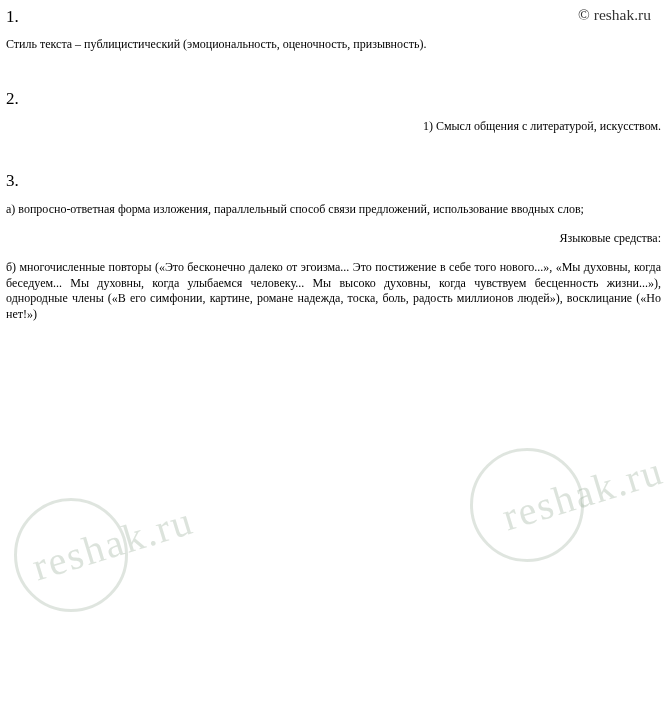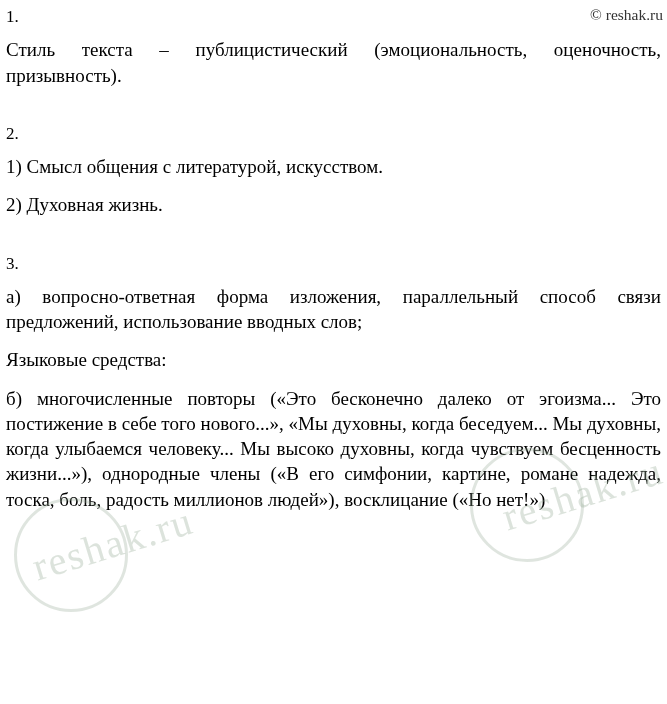--- a/index.html
+++ b/index.html
@@ -18,40 +18,40 @@
   .page {
     position: relative;
     width: 667px;
     height: 704px;
     box-sizing: border-box;
     padding: 6px 6px 0 6px;
   }
   .copyright {
     position: absolute;
     top: 6px;
-    right: 4px;
+    right: 16px;
     font-size: 15.5px;
     color: #333333;
     font-family: "Liberation Serif", "DejaVu Serif", serif;
     white-space: nowrap;
   }
   .num-line {
     font-size: 17px;
     line-height: 1.25;
     margin: 0 0 10px 0;
   }
   p.body-text {
-    font-size: 19px;
+    font-size: 12px;
     line-height: 1.33;
     margin: 0 0 13px 0;
     text-align: justify;
     text-justify: inter-word;
   }
   p.body-text.nojust {
-    text-align: left;
+    text-align: right;
   }
   .gap {
     height: 22px;
   }
   
   .watermark {
     position: absolute;
     left: 0;
     top: 0;
     width: 667px;
@@ -98,21 +98,20 @@
 
   <div class="content">
 
     <div class="num-line">1.</div>
     <p class="body-text">Стиль текста – публицистический (эмоциональность, оценочность, призывность).</p>
 
     <div class="gap"></div>
 
     <div class="num-line">2.</div>
     <p class="body-text nojust">1) Смысл общения с литературой, искусством.</p>
-    <p class="body-text nojust">2) Духовная жизнь.</p>
 
     <div class="gap"></div>
 
     <div class="num-line">3.</div>
     <p class="body-text">а) вопросно-ответная форма изложения, параллельный способ связи предложений, использование вводных слов;</p>
     <p class="body-text nojust">Языковые средства:</p>
     <p class="body-text">б) многочисленные повторы («Это бесконечно далеко от эгоизма... Это постижение в себе того нового...», «Мы духовны, когда беседуем... Мы духовны, когда улыбаемся человеку... Мы высоко духовны, когда чувствуем бесценность жизни...»), однородные члены («В его симфонии, картине, романе надежда, тоска, боль, радость миллионов людей»), восклицание («Но нет!»)</p>
 
   </div>
 </div>

